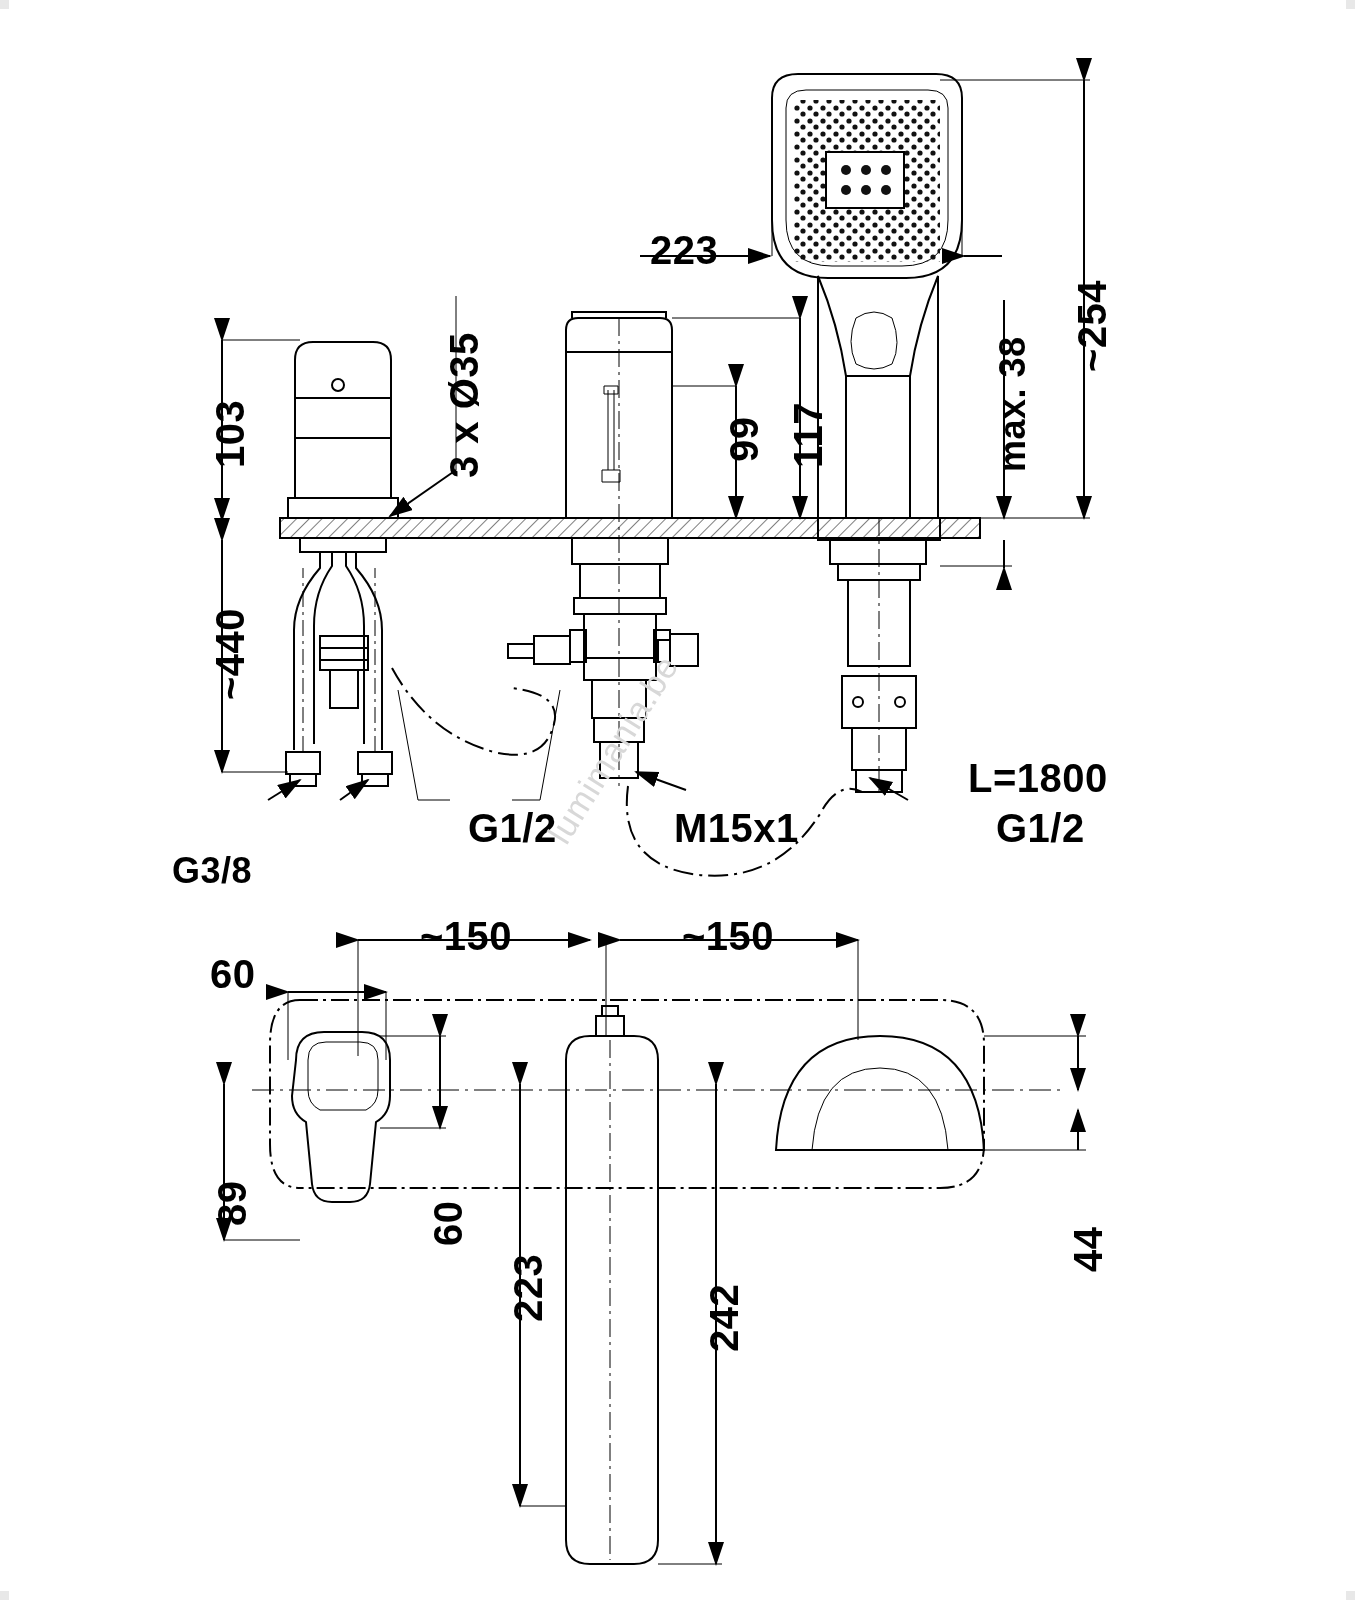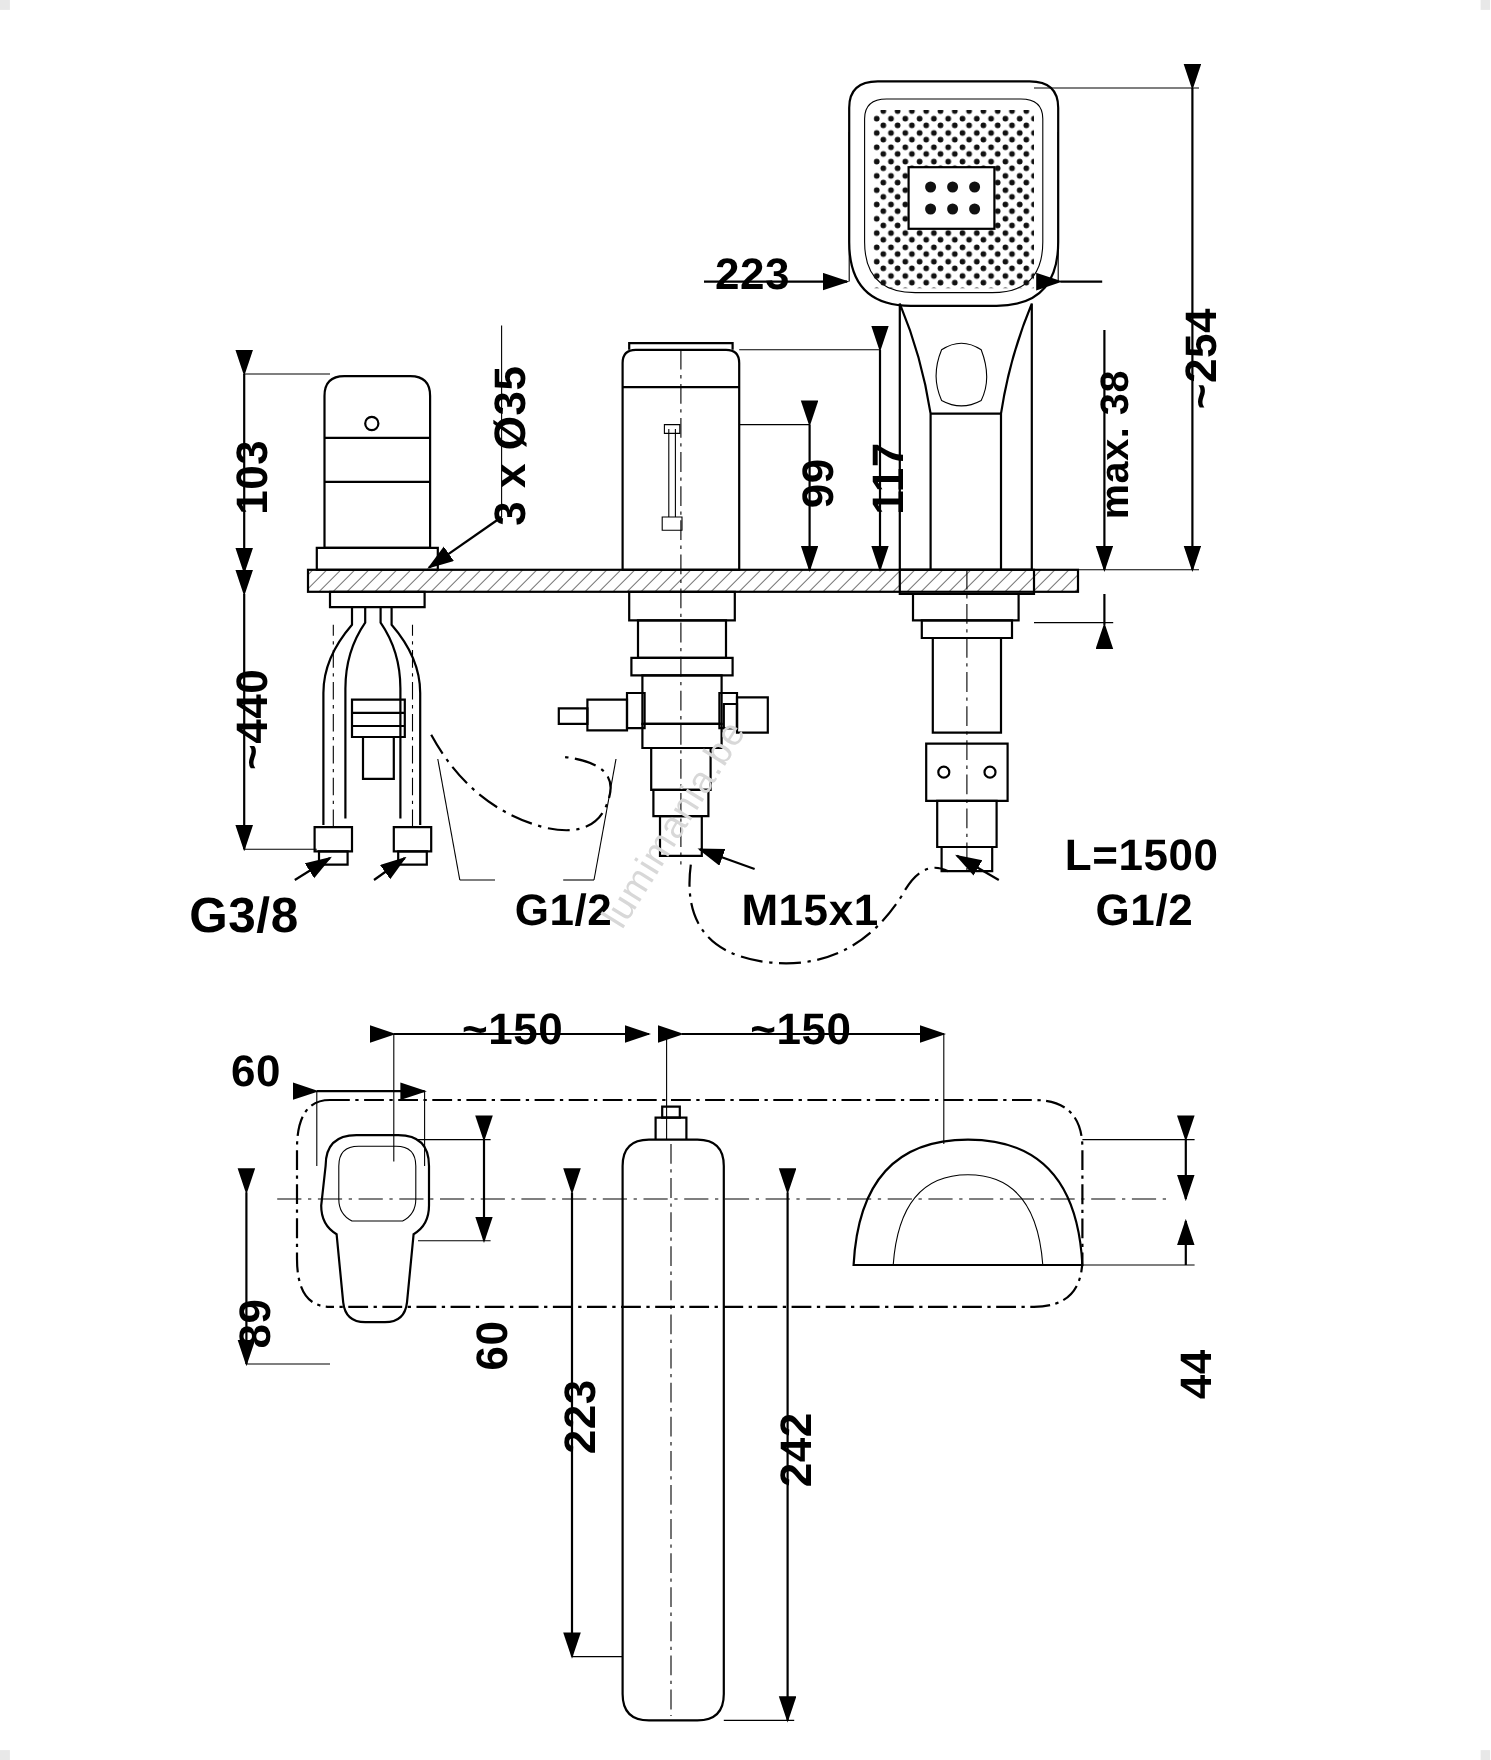--- a/index.html
+++ b/index.html
@@ -285,27 +285,27 @@
   <div class="dimtext rot90" style="left:786px; top:468px; font-size:40px;">117</div>
 
   <div class="dimtext" style="left:650px; top:228px; font-size:40px;">223</div>
 
   <div class="dimtext rot90" style="left:1070px; top:372px; font-size:40px;">~254</div>
 
   <div class="dimtext rot90" style="left:992px; top:472px; font-size:36px;">max. 38</div>
 
   <div class="dimtext rot90" style="left:208px; top:700px; font-size:40px;">~440</div>
 
-  <div class="dimtext" style="left:172px; top:806px; font-size:45px;">G3/8</div>
+  <div class="dimtext" style="left:172px; top:850px; font-size:36px;">G3/8</div>
 
   <div class="dimtext" style="left:468px; top:806px; font-size:40px;">G1/2</div>
 
   <div class="dimtext" style="left:674px; top:806px; font-size:40px;">M15x1</div>
 
-  <div class="dimtext" style="left:968px; top:756px; font-size:40px;">L=1500</div>
+  <div class="dimtext" style="left:968px; top:756px; font-size:40px;">L=1800</div>
 
   <div class="dimtext" style="left:996px; top:806px; font-size:40px;">G1/2</div>
 
   <div class="dimtext" style="left:420px; top:914px; font-size:40px;">~150</div>
 
   <div class="dimtext" style="left:682px; top:914px; font-size:40px;">~150</div>
 
   <div class="dimtext" style="left:210px; top:952px; font-size:40px;">60</div>
 
   <div class="dimtext rot90" style="left:210px; top:1226px; font-size:40px;">89</div>

